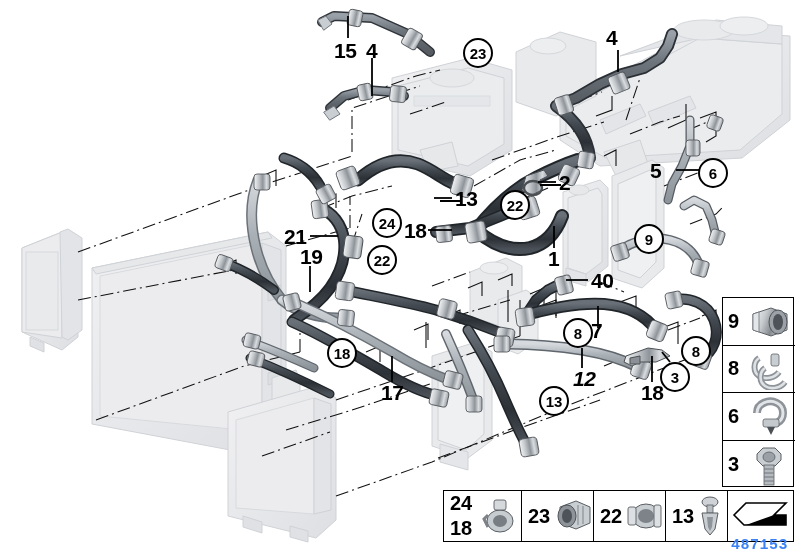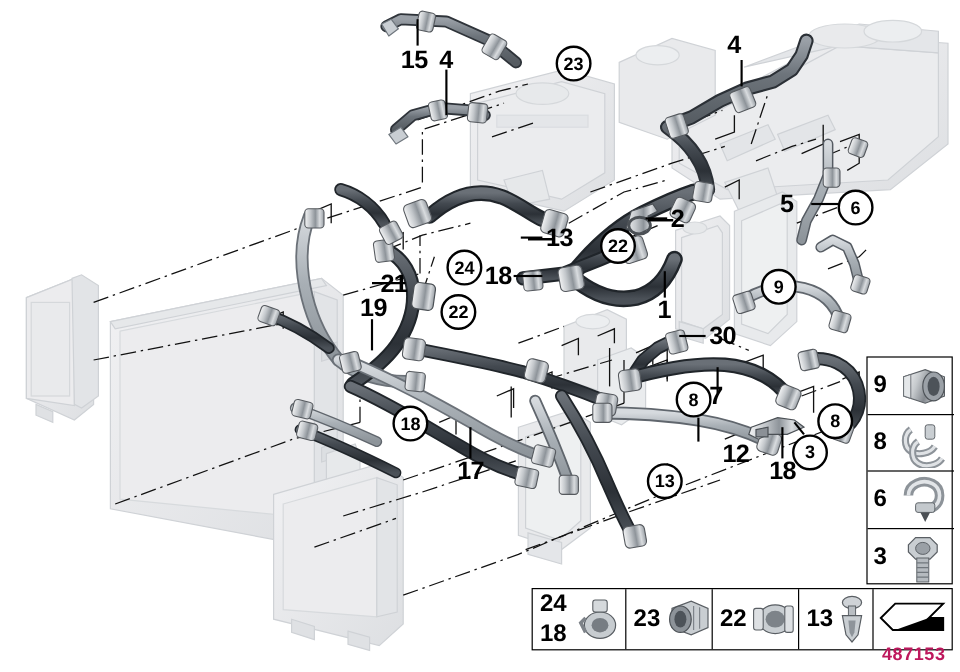--- a/index.html
+++ b/index.html
@@ -16,21 +16,21 @@
         font-family:"Liberation Sans",sans-serif;}
   .legend-box{position:absolute;border:1.6px solid #000;background:#fff;
               box-sizing:border-box;}
   .legend-cell{position:absolute;box-sizing:border-box;
                display:flex;align-items:center;}
   .legend-cell .cnum{font-weight:bold;font-size:20px;color:#000;
                font-family:"Liberation Sans",sans-serif;}
   .legend-cell .cnum2{font-weight:bold;font-size:20px;color:#000;
                font-family:"Liberation Sans",sans-serif;}
   .diagnum{position:absolute;right:12px;bottom:6px;font-size:15px;
-           font-weight:bold;color:#be185d;font-family:Liberation Sans, sans-serif;
+           font-weight:bold;color:#3b82f6;font-family:Liberation Mono, monospace;
            letter-spacing:0.5px;}
   .partart{position:absolute;}
 </style>
 </head>
 <body>
 
 <div id="stage">
 
   <svg id="art" viewBox="0 0 800 560">
     <defs>
@@ -431,40 +431,40 @@
 
   <div class="lbl lbl-num" style="left:559px;top:172px;">2</div>
   <div class="lbl lbl-num" style="left:540px;top:172px;">—</div>
 
   <div class="circ" style="left:500px;top:190px;width:26px;height:26px;">22</div>
 
   <div class="circ" style="left:372px;top:208px;width:26px;height:26px;">24</div>
 
   <div class="lbl lbl-num" style="left:404px;top:220px;">18</div>
 
-  <div class="lbl lbl-num" style="left:284px;top:226px;margin-left:33px;">21</div>
+  <div class="lbl lbl-num" style="left:284px;top:226px;">21</div>
 
   <div class="circ" style="left:367px;top:245px;width:26px;height:26px;">22</div>
 
   <div class="lbl lbl-num" style="left:300px;top:246px;">19</div>
 
   <div class="circ" style="left:634px;top:224px;width:26px;height:26px;">9</div>
 
   <div class="lbl lbl-num" style="left:548px;top:248px;">1</div>
 
-  <div class="lbl lbl-num" style="left:591px;top:270px;">30</div>
+  <div class="lbl lbl-num" style="left:591px;top:270px;">40</div>
 
   <div class="circ" style="left:327px;top:338px;width:26px;height:26px;">18</div>
 
   <div class="circ" style="left:563px;top:318px;width:26px;height:26px;">8</div>
   <div class="lbl lbl-num" style="left:591px;top:320px;">7</div>
 
   <div class="circ" style="left:681px;top:336px;width:26px;height:26px;">8</div>
 
-  <div class="lbl lbl-num" style="left:602px;top:368px;">12</div>
+  <div class="lbl lbl-num" style="left:573px;top:368px;font-style:italic;">12</div>
 
   <div class="circ" style="left:660px;top:362px;width:26px;height:26px;">3</div>
 
   <div class="lbl lbl-num" style="left:641px;top:382px;">18</div>
 
   <div class="lbl lbl-num" style="left:381px;top:382px;">17</div>
 
   <div class="circ" style="left:539px;top:386px;width:26px;height:26px;">13</div>
 
   <div class="legend-box" style="left:722px;top:297px;width:72px;height:190px;">

